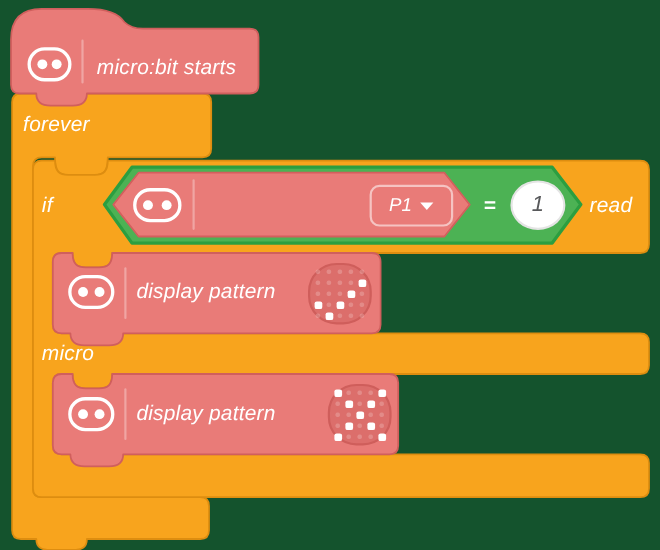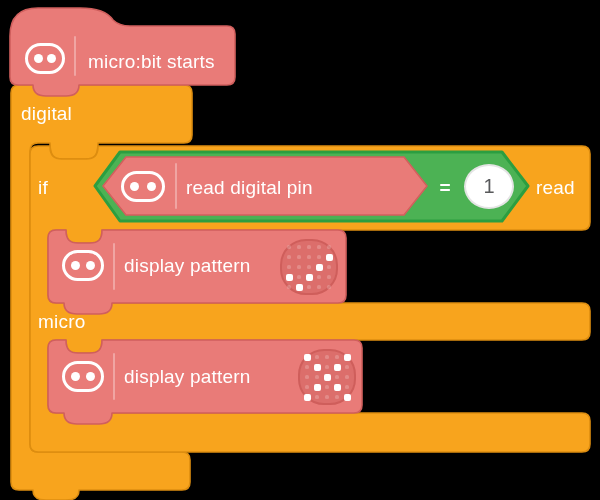--- a/index.html
+++ b/index.html
@@ -1,18 +1,18 @@
 <!DOCTYPE html>
 <html><head>
 <meta charset="utf-8">
 <style>
   html,body{margin:0;padding:0;}
   .canvas{
-    position:relative; width:600px; height:500px; background:#000000;
-    font-family:"Liberation Sans", sans-serif; overflow:hidden;
+    position:relative; width:600px; height:500px; background:#14532d;
+    font-family:"Liberation Sans", sans-serif; overflow:hidden;font-style:italic;
   }
   svg.blocks{position:absolute; left:0; top:0;}
   .block-red{fill:#E97B78; stroke:#D05F5D; stroke-width:1.6; stroke-linejoin:round;}
   .block-orange{fill:#F8A41D; stroke:#DD8D10; stroke-width:1.6; stroke-linejoin:round;}
   .hex-green{fill:#4CB254; stroke:#2C9E40; stroke-width:3; stroke-linejoin:round;}
   .hex-red{fill:#E97B78; stroke:#D35F5D; stroke-width:1.6; stroke-linejoin:round;}
 
   .lbl{
     position:absolute; color:#ffffff; font-size:19px; line-height:28px;
     white-space:nowrap; letter-spacing:.2px; user-select:none;
@@ -73,31 +73,34 @@
     <path class="hex-red" d="M 103,186 L 126,157 H 404 L 427,186 L 404,215 H 126 Z"></path>
   </svg>
 
   <div class="face" style="left:25px; top:43px; width:40px; height:31px;">
     <span class="eye l"></span>
     <span class="eye r"></span>
   </div>
   <div class="divider" style="left:74px; top:36px; height:40px;"></div>
   <span class="lbl" style="left:88px; top:48px;">micro:bit starts</span>
 
-  <span class="lbl" style="left:21px; top:100px;">digital</span>
+  <span class="lbl" style="left:21px; top:100px;">forever</span>
 
   <span class="lbl" style="left:38px; top:174px;">if</span>
 
   <div class="face" style="left:121px; top:171px; width:44px; height:31px;">
     <span class="eye l"></span>
     <span class="eye r"></span>
   </div>
   <div class="divider" style="left:175px; top:163px; height:46px;"></div>
-  <span class="lbl" style="left:186px; top:174px;">read digital pin</span>
 
+  <div class="dropdown" style="left:336px; top:168px; width:76px; height:38px;">
+    <span>P1</span>
+    <span class="dd-arrow"></span>
+  </div>
 
   <span class="op" style="left:432px; top:177px; width:26px;">=</span>
 
   <div class="bubble" style="left:464px; top:164px; width:50px; height:45px;">
     <span>1</span>
   </div>
 
   <span class="lbl" style="left:536px; top:174px;">read</span>
 
   <div class="face" style="left:62px; top:250px; width:42px; height:31px;">

